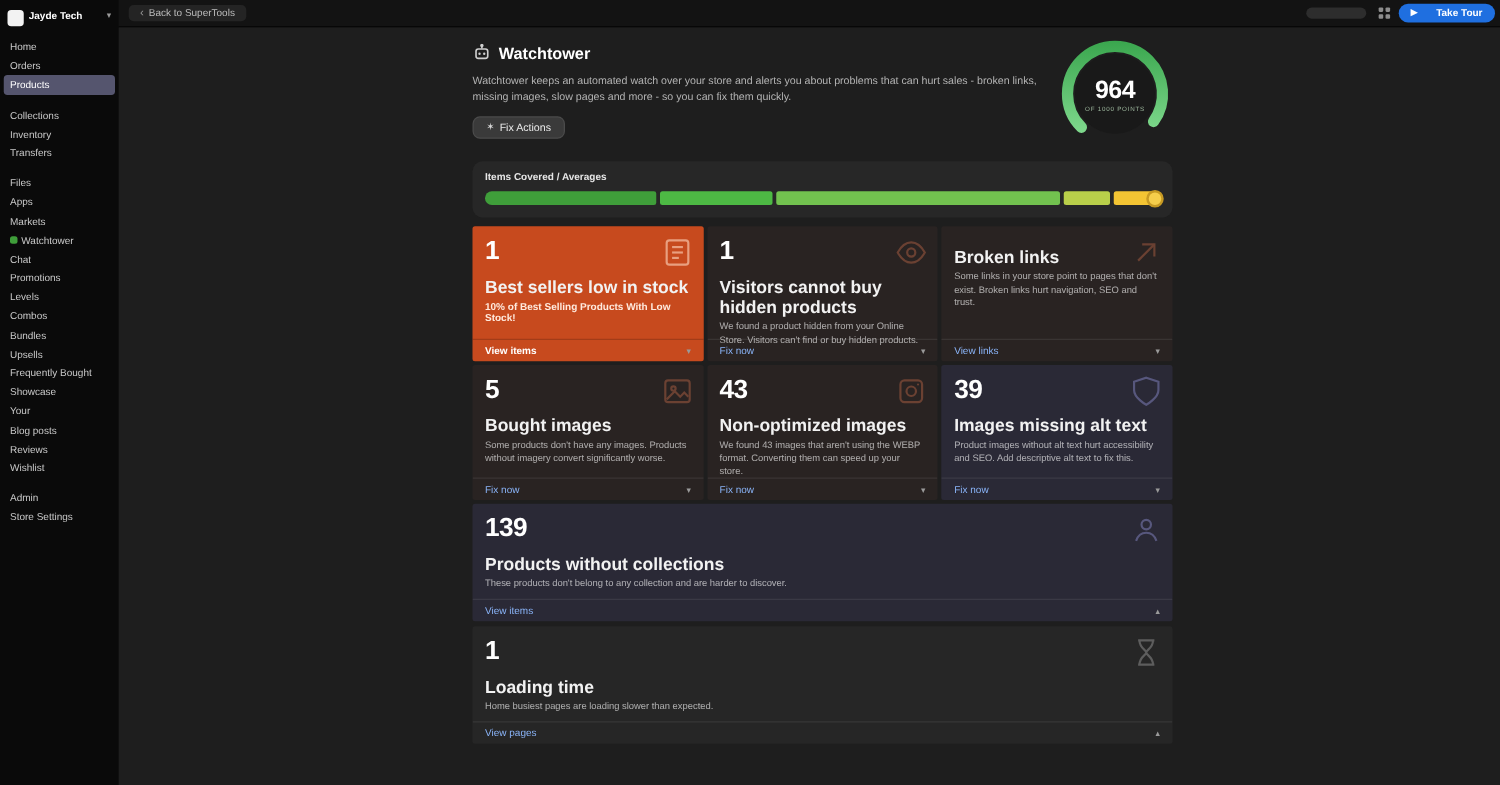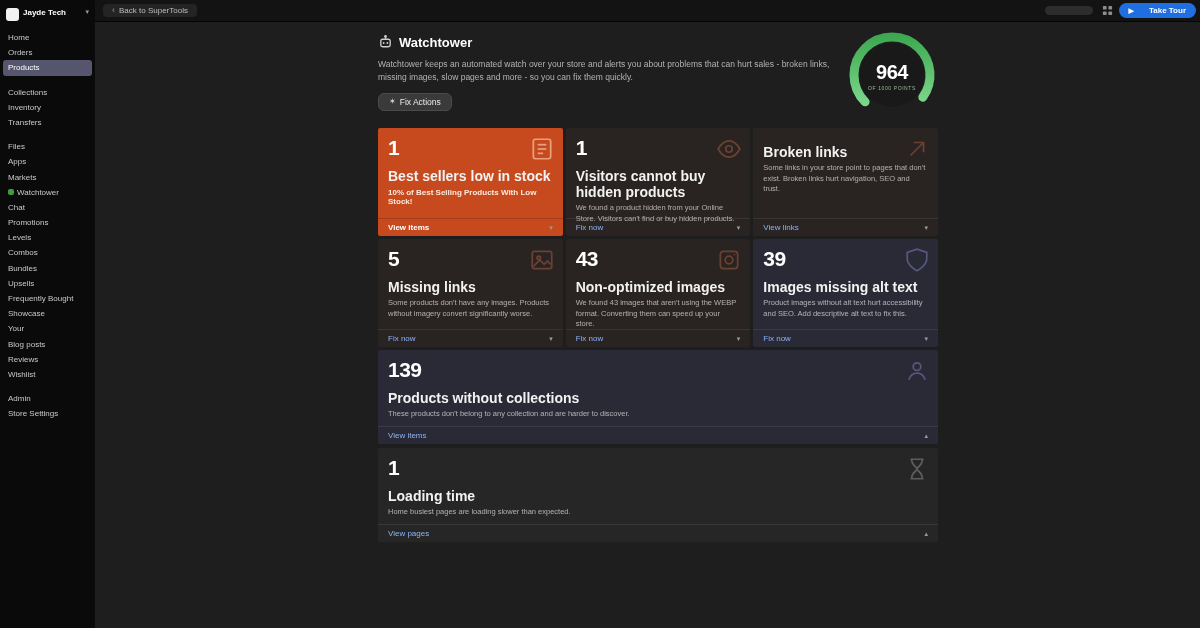--- a/index.html
+++ b/index.html
@@ -183,20 +183,31 @@
             </linearGradient>
           </defs>
           <circle cx="46" cy="46" r="32" fill="#191919"></circle>
           <circle id="gauge-arc" cx="46" cy="46" r="38" fill="none" stroke="url(#gaugeGrad)" stroke-width="9" stroke-linecap="round" transform="rotate(135 46 46)" stroke-dasharray="172.62423312945194 238.76104167282426"></circle>
         </svg>
         <div class="gauge-num">964</div>
         <div class="gauge-cap">OF 1000 POINTS</div>
       </div>
     </div>
 
+    <div class="banner">
+      <div class="banner-label">Items Covered / Averages</div>
+      <div class="score-bar">
+          <span class="seg" style="flex-grow: 26; background: rgb(63, 158, 58);"></span>
+          <span class="seg" style="flex-grow: 17; background: rgb(77, 185, 68);"></span>
+          <span class="seg" style="flex-grow: 43; background: rgb(114, 194, 79);"></span>
+          <span class="seg" style="flex-grow: 7; background: rgb(185, 207, 74);"></span>
+          <span class="seg" style="flex-grow: 7; background: rgb(243, 196, 51);"></span>
+          <span class="knob" style="background: rgb(246, 206, 75);"></span>
+        </div>
+    </div>
 
     <div class="grid3">
 
       <div class="card critical">
         <div class="card-value">1</div>
         <svg class="card-icon" viewBox="0 0 24 24" fill="none" stroke="currentColor" stroke-width="1.6">
           <rect x="4" y="3" width="16" height="18" rx="2"></rect>
             <line x1="8" y1="8" x2="16" y2="8"></line>
             <line x1="8" y1="12" x2="16" y2="12"></line>
             <line x1="8" y1="16" x2="13" y2="16"></line>
@@ -236,21 +247,21 @@
         </div>
       </div>
 
       <div class="card warm">
         <div class="card-value">5</div>
         <svg class="card-icon" viewBox="0 0 24 24" fill="none" stroke="currentColor" stroke-width="1.6">
           <rect x="3" y="4" width="18" height="16" rx="2"></rect>
             <circle cx="9" cy="10" r="1.6"></circle>
             <path d="M4 18 L10 12 L14 16 L17 13 L20 16"></path>
         </svg>
-        <div class="card-title">Missing links</div>
+        <div class="card-title">Bought images</div>
         <div class="card-desc">Some products don't have any images. Products without imagery convert significantly worse.</div>
         <div class="card-footer">
           <span class="card-link">Fix now</span>
           <span class="card-arrow">▾</span>
         </div>
       </div>
 
       <div class="card warm">
         <div class="card-value">43</div>
         <svg class="card-icon" viewBox="0 0 24 24" fill="none" stroke="currentColor" stroke-width="1.6">

